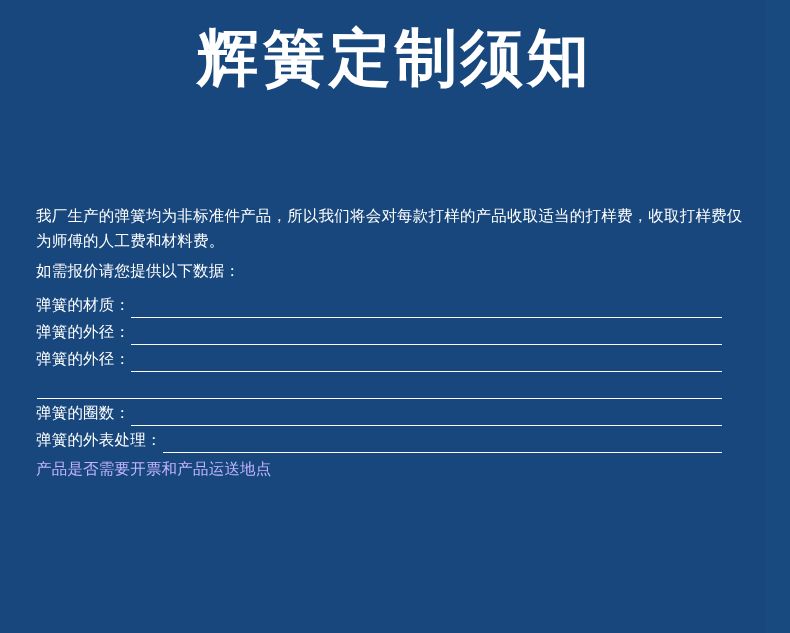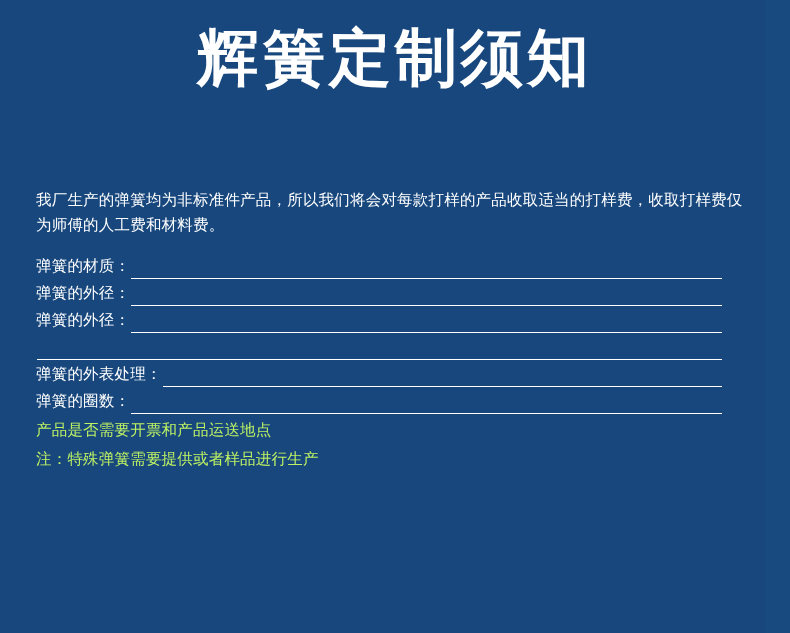--- a/index.html
+++ b/index.html
@@ -29,36 +29,36 @@
     text-align: center;
     font-size: 62px;
     line-height: 72px;
     font-weight: bold;
     letter-spacing: 4px;
     color: #ffffff;
     font-family: "DejaVu Sans", "Liberation Sans", sans-serif;
   }
   .body-block {
     position: absolute;
-    top: 188px;
+    top: 204px;
     left: 36px;
     width: 722px;
   }
   .para {
     font-size: 15.5px;
     line-height: 25px;
     color: #ffffff;
     margin: 0 0 2px 0;
     letter-spacing: 0.2px;
   }
   .para.tight {
     margin-bottom: 5px;
   }
   .field-list {
-    margin-top: 14px;
+    margin-top: 7px;
   }
   .field-row {
     display: flex;
     align-items: flex-end;
     height: 27px;
   }
   .field-label {
     font-size: 15.5px;
     line-height: 22px;
     white-space: nowrap;
@@ -69,36 +69,37 @@
   .field-line {
     flex: 1 1 auto;
     border-bottom: 1px solid #ffffff;
     height: 20px;
     margin-left: 1px;
     margin-right: 36px;
   }
   .footer-line {
     font-size: 15.5px;
     line-height: 26px;
-    color: #bef264;
+    color: #c4b5fd;
     margin: 3px 0 0 0;
     letter-spacing: 0.2px;
   }
 </style>
 </head>
 <body>
 
 <div class="page">
 
   <div class="title">辉簧定制须知</div>
 
   <div class="body-block">
 
     <p class="para tight">我厂生产的弹簧均为非标准件产品，所以我们将会对每款打样的产品收取适当的打样费，收取打样费仅为师傅的人工费和材料费。</p>
 
+    <p class="para">如需报价请您提供以下数据：</p>
 
     <div class="field-list">
 
       <div class="field-row">
         <span class="field-label">弹簧的材质：</span>
         <span class="field-line"></span>
       </div>
 
       <div class="field-row">
         <span class="field-label">弹簧的外径：</span>
@@ -108,30 +109,29 @@
       <div class="field-row">
         <span class="field-label">弹簧的外径：</span>
         <span class="field-line"></span>
       </div>
 
       <div class="field-row">
         <span class="field-line"></span>
       </div>
 
       <div class="field-row">
-        <span class="field-label">弹簧的外表处理：</span>
+        <span class="field-label">弹簧的圈数：</span>
         <span class="field-line"></span>
       </div>
 
       <div class="field-row">
-        <span class="field-label">弹簧的圈数：</span>
+        <span class="field-label">弹簧的外表处理：</span>
         <span class="field-line"></span>
       </div>
 
 
     </div>
 
     <p class="footer-line">产品是否需要开票和产品运送地点</p>
-    <p class="footer-line">注：特殊弹簧需要提供或者样品进行生产</p>
 
   </div>
 
 </div>
 
 </body></html>

